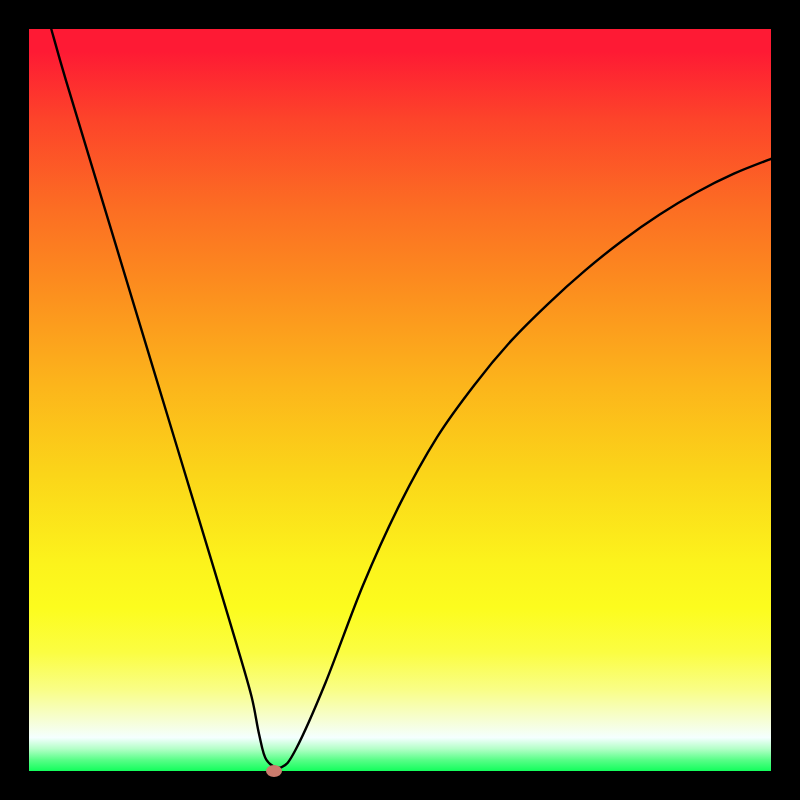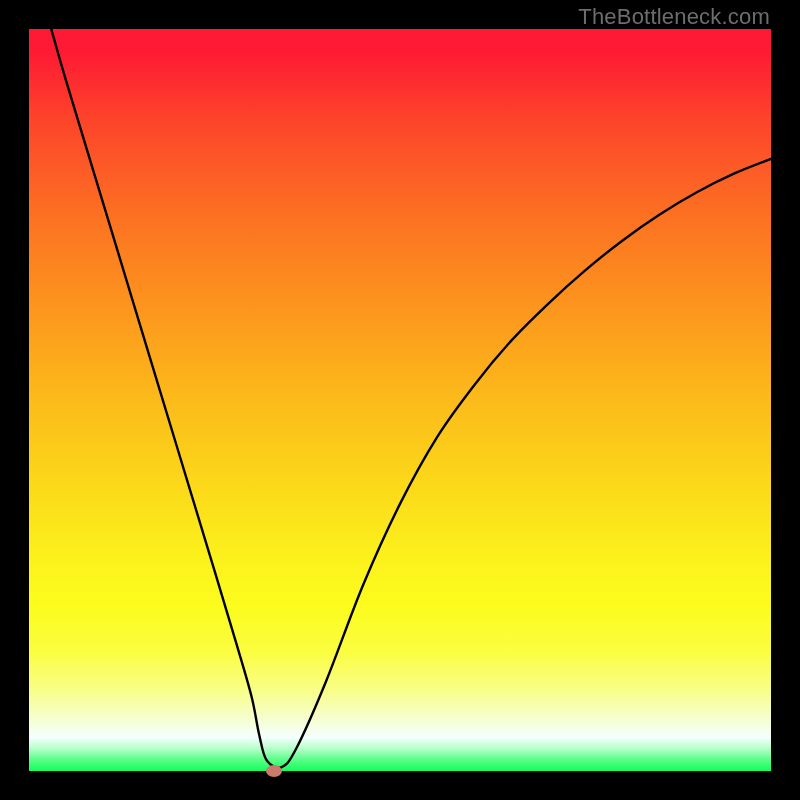--- a/index.html
+++ b/index.html
@@ -66,20 +66,19 @@
     height: 12px;
     background: #cb7b6d;
     border-radius: 50%;
     transform: translate(-50%, -50%);
   }
 </style>
 </head>
 <body>
 
 <div class="chart-container">
-  <div class="watermark">TheBottleneck.com</div>
   <div class="plot-area">
     <svg class="curve" viewBox="0 0 742 742" preserveAspectRatio="none">
       <path id="curve-path" fill="none" stroke="#000" stroke-width="2.4" stroke-linejoin="round" stroke-linecap="round" d="M 22.259999999999998 0 C 24.73333333333333 8.656666666666657, 28.443333333333335 22.878333333333273, 37.1 51.93999999999994 C 45.75666666666667 81.00166666666661, 61.833333333333336 133.56, 74.2 174.37 C 86.56666666666666 215.18, 98.93333333333334 255.99, 111.3 296.8 C 123.66666666666666 337.61, 136.03333333333333 378.42, 148.4 419.23 C 160.76666666666668 460.04, 175.60666666666665 508.8883333333333, 185.5 541.66 C 195.39333333333335 574.4316666666666, 201.57666666666668 594.8366666666667, 207.76000000000002 615.86 C 213.94333333333336 636.8833333333333, 218.89 652.9599999999999, 222.6 667.8 C 226.31 682.64, 227.54666666666668 694.3883333333333, 230.02 704.9 C 232.49333333333334 715.4116666666666, 233.73 725.3050000000001, 237.44 730.87 C 241.15 736.435, 247.33333333333337 740.145, 252.28000000000003 738.29 C 257.2266666666667 736.435, 259.7 733.9616666666667, 267.12 719.74 C 274.54 705.5183333333333, 285.67 680.1666666666667, 296.8 652.96 C 307.93 625.7533333333333, 321.53333333333336 586.1800000000001, 333.90000000000003 556.5 C 346.2666666666667 526.8199999999999, 358.6333333333333 499.61333333333334, 371 474.88 C 383.3666666666667 450.14666666666665, 395.73333333333335 427.88666666666666, 408.1 408.09999999999997 C 420.4666666666667 388.3133333333333, 432.8333333333333 372.2366666666666, 445.2 356.15999999999997 C 457.56666666666666 340.0833333333333, 469.93333333333334 325.24333333333334, 482.3 311.64000000000004 C 494.6666666666667 298.03666666666675, 507.0333333333333 286.28833333333336, 519.4 274.54 C 531.7666666666667 262.7916666666667, 544.1333333333333 251.66166666666663, 556.5 241.14999999999998 C 568.8666666666667 230.63833333333332, 581.2333333333333 220.74500000000003, 593.6 211.47000000000003 C 605.9666666666667 202.19500000000002, 618.3333333333333 193.53833333333333, 630.6999999999999 185.5 C 643.0666666666666 177.46166666666667, 655.4333333333334 170.04166666666669, 667.8000000000001 163.24 C 680.1666666666667 156.43833333333333, 692.5333333333333 150.25499999999994, 704.9 144.68999999999994 C 717.2666666666667 139.12499999999994, 735.8166666666666 132.32333333333335, 742 129.85000000000002"></path>
     </svg>
     <div id="min-marker" class="marker" style="left: 244.86px; top: 742px;"></div>
   </div>
 </div>
 
 </body></html>

